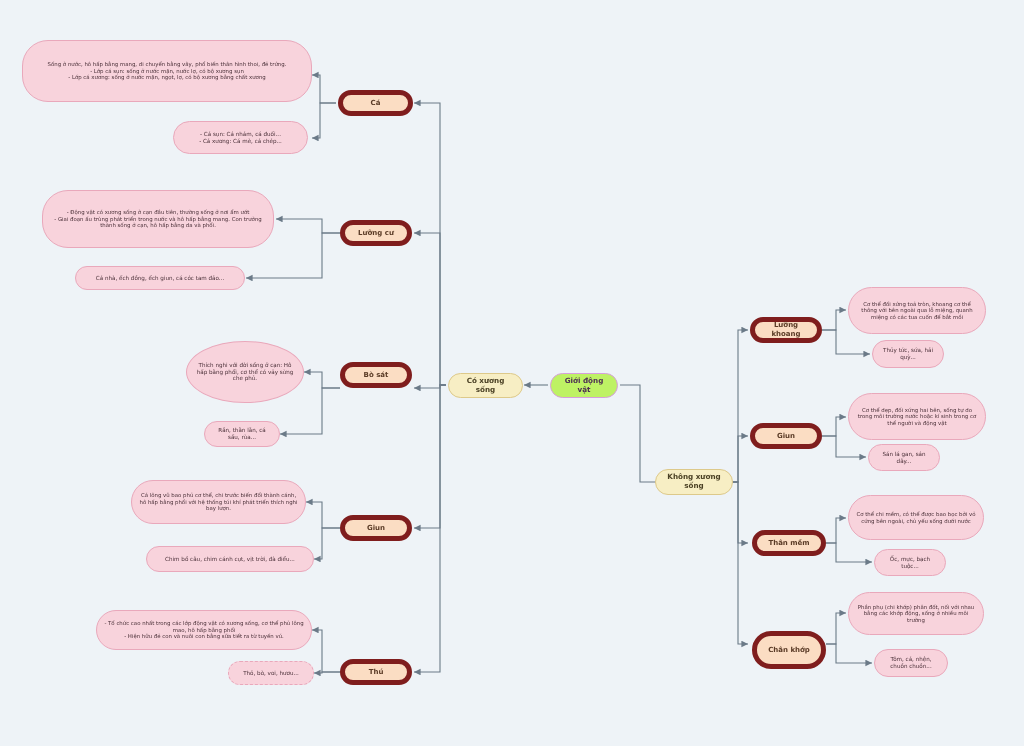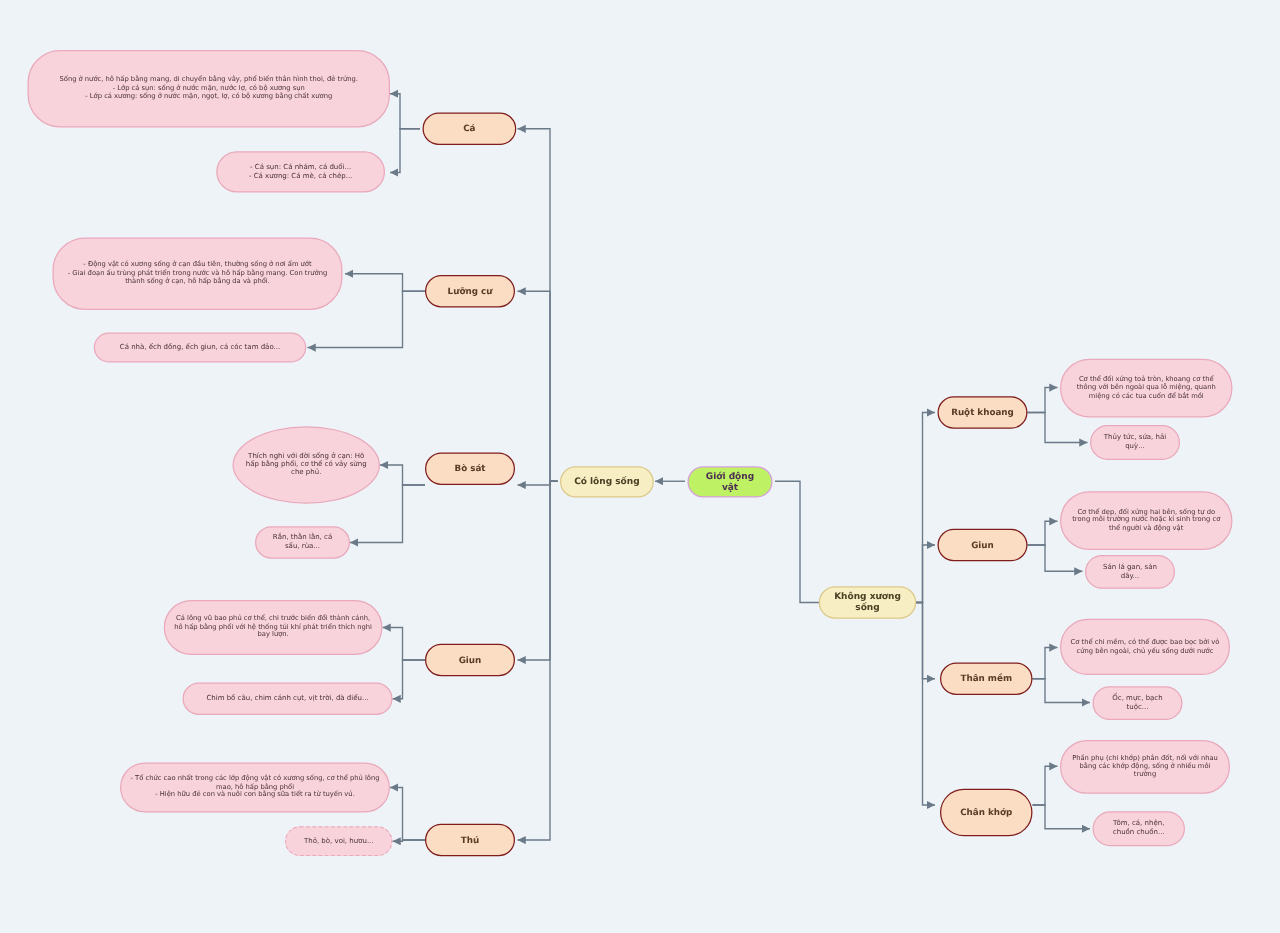--- a/index.html
+++ b/index.html
@@ -41,21 +41,21 @@
   .n-center {
     background: #bef264;
     border: 1px solid #d69fdc;
     border-radius: 999px;
     font-size: 7.2px;
     font-weight: bold;
     color: #4d2f52;
   }
   .n-branch {
     background: #fbddc3;
-    border: 1px solid #7f1d1d;
+    border: 5px solid #7f1d1d;
     border-radius: 999px;
     font-size: 7px;
     font-weight: bold;
     color: #5a3b26;
   }
   .n-desc {
     background: #f8d3dc;
     border: 1px solid #e9a8bb;
     border-radius: 26px;
     font-size: 5.6px;
@@ -128,21 +128,21 @@
       <path d="M826,543 L836,543 L836,518 L846,518"></path>
       <path d="M826,543 L836,543 L836,562 L872,562"></path>
 
       <path d="M826,644 L836,644 L836,613 L846,613"></path>
       <path d="M826,644 L836,644 L836,663 L872,663"></path>
     </g>
   </svg>
 
   <div class="node n-center" style="left:550px; top:373px; width:68px; height:25px;">Giới động vật</div>
 
-  <div class="node n-root" style="left:448px; top:373px; width:75px; height:25px;">Có lông sống</div>
+  <div class="node n-root" style="left:448px; top:373px; width:75px; height:25px;">Có xương sống</div>
 
   <div class="node n-root" style="left:655px; top:469px; width:78px; height:26px;">Không xương sống</div>
 
   <div class="node n-branch" style="left:338px; top:90px; width:75px; height:26px;">Cá</div>
   <div class="node n-desc" style="left:22px; top:40px; width:290px; height:62px; font-size:5.4px;">Sống ở nước, hô hấp bằng mang, di chuyển bằng vây, phổ biến thân hình thoi, đẻ trứng.
 - Lớp cá sụn: sống ở nước mặn, nước lợ, có bộ xương sụn
 - Lớp cá xương: sống ở nước mặn, ngọt, lợ, có bộ xương bằng chất xương</div>
   <div class="node n-ex" style="left:173px; top:121px; width:135px; height:33px;">- Cá sụn: Cá nhám, cá đuối...
 - Cá xương: Cá mè, cá chép...</div>
 
@@ -157,21 +157,21 @@
 
   <div class="node n-branch" style="left:340px; top:515px; width:72px; height:26px;">Giun</div>
   <div class="node n-desc" style="left:131px; top:480px; width:175px; height:44px; font-size:5.4px;">Cá lông vũ bao phủ cơ thể, chi trước biến đổi thành cánh, hô hấp bằng phổi với hệ thống túi khí phát triển thích nghi bay lượn.</div>
   <div class="node n-ex" style="left:146px; top:546px; width:168px; height:26px;">Chim bồ câu, chim cánh cụt, vịt trời, đà điểu...</div>
 
   <div class="node n-branch" style="left:340px; top:659px; width:72px; height:26px;">Thú</div>
   <div class="node n-desc" style="left:96px; top:610px; width:216px; height:40px; font-size:5.4px;">- Tổ chức cao nhất trong các lớp động vật có xương sống, cơ thể phủ lông mao, hô hấp bằng phổi
 - Hiện hữu đẻ con và nuôi con bằng sữa tiết ra từ tuyến vú.</div>
   <div class="node n-ex dashed" style="left:228px; top:661px; width:86px; height:24px;">Thỏ, bò, voi, hươu...</div>
 
-  <div class="node n-branch" style="left:750px; top:317px; width:72px; height:26px;">Ruột khoang</div>
+  <div class="node n-branch" style="left:750px; top:317px; width:72px; height:26px;">Lưỡng khoang</div>
   <div class="node n-desc" style="left:848px; top:287px; width:138px; height:47px; font-size:5.4px;">Cơ thể đối xứng toả tròn, khoang cơ thể thông với bên ngoài qua lỗ miệng, quanh miệng có các tua cuốn để bắt mồi</div>
   <div class="node n-ex" style="left:872px; top:340px; width:72px; height:28px;">Thủy tức, sứa, hải quỳ...</div>
 
   <div class="node n-branch" style="left:750px; top:423px; width:72px; height:26px;">Giun</div>
   <div class="node n-desc" style="left:848px; top:393px; width:138px; height:47px; font-size:5.4px;">Cơ thể dẹp, đối xứng hai bên, sống tự do trong môi trường nước hoặc kí sinh trong cơ thể người và động vật</div>
   <div class="node n-ex" style="left:868px; top:444px; width:72px; height:27px;">Sán lá gan, sán dây...</div>
 
   <div class="node n-branch" style="left:752px; top:530px; width:74px; height:26px;">Thân mềm</div>
   <div class="node n-desc" style="left:848px; top:495px; width:136px; height:45px; font-size:5.4px;">Cơ thể chi mềm, có thể được bao bọc bởi vỏ cứng bên ngoài, chủ yếu sống dưới nước</div>
   <div class="node n-ex" style="left:874px; top:549px; width:72px; height:27px;">Ốc, mực, bạch tuộc...</div>

